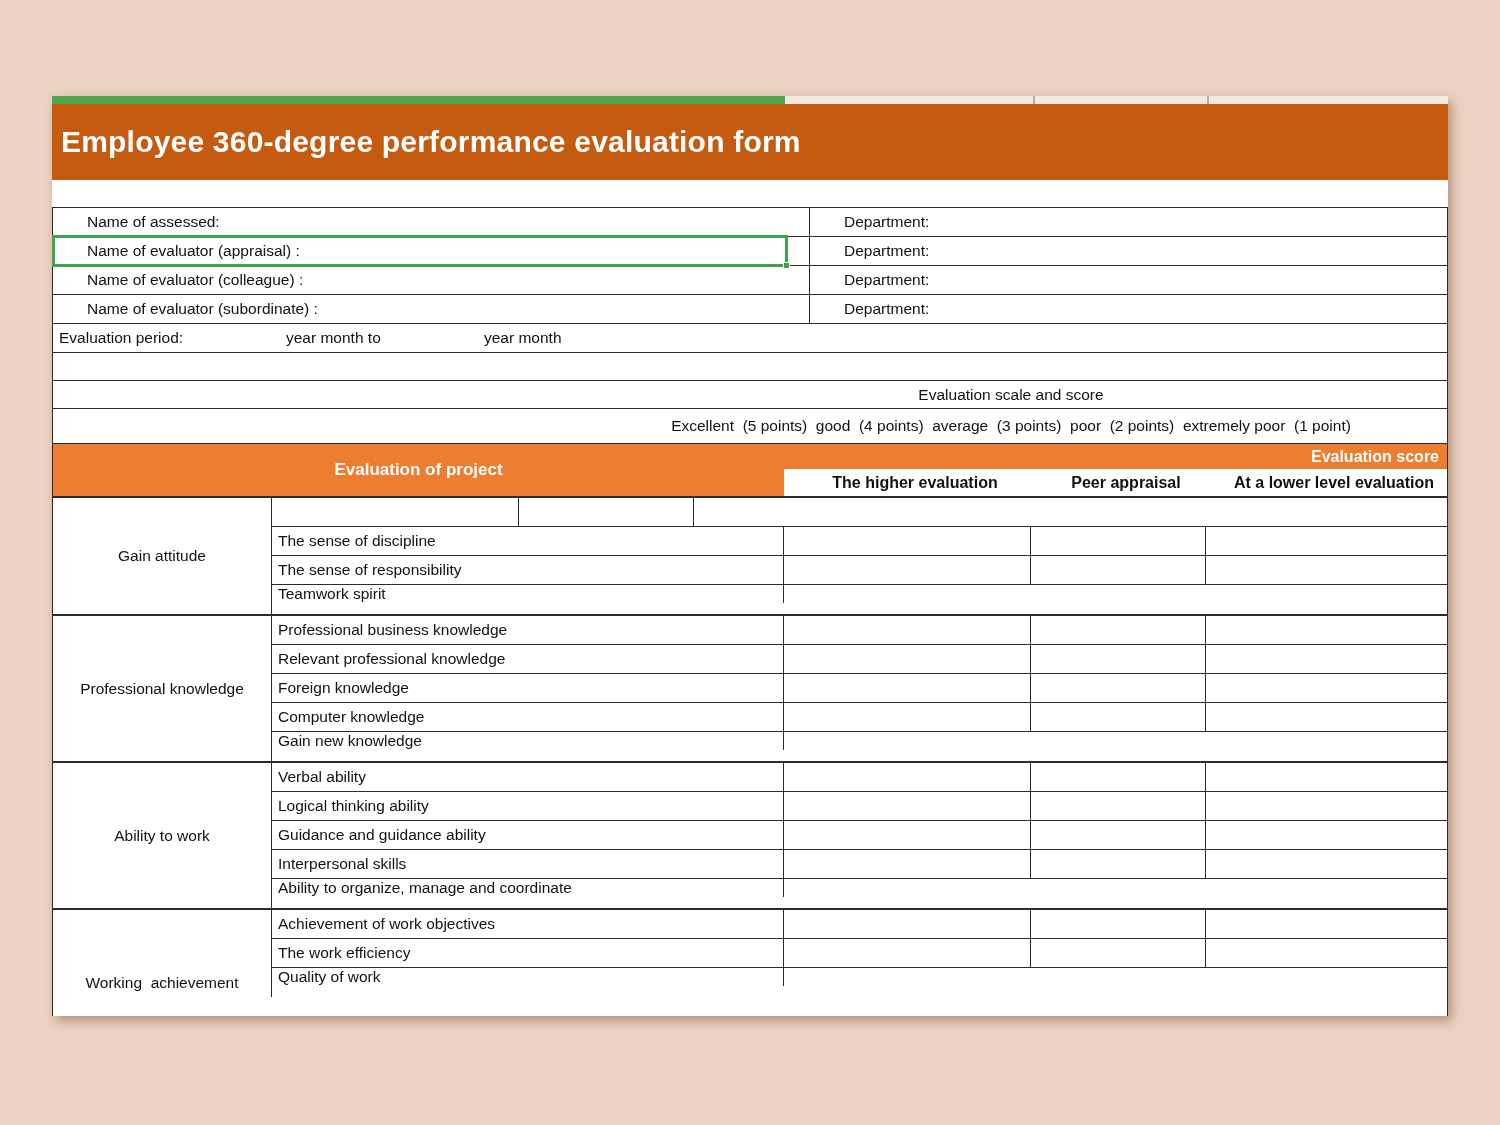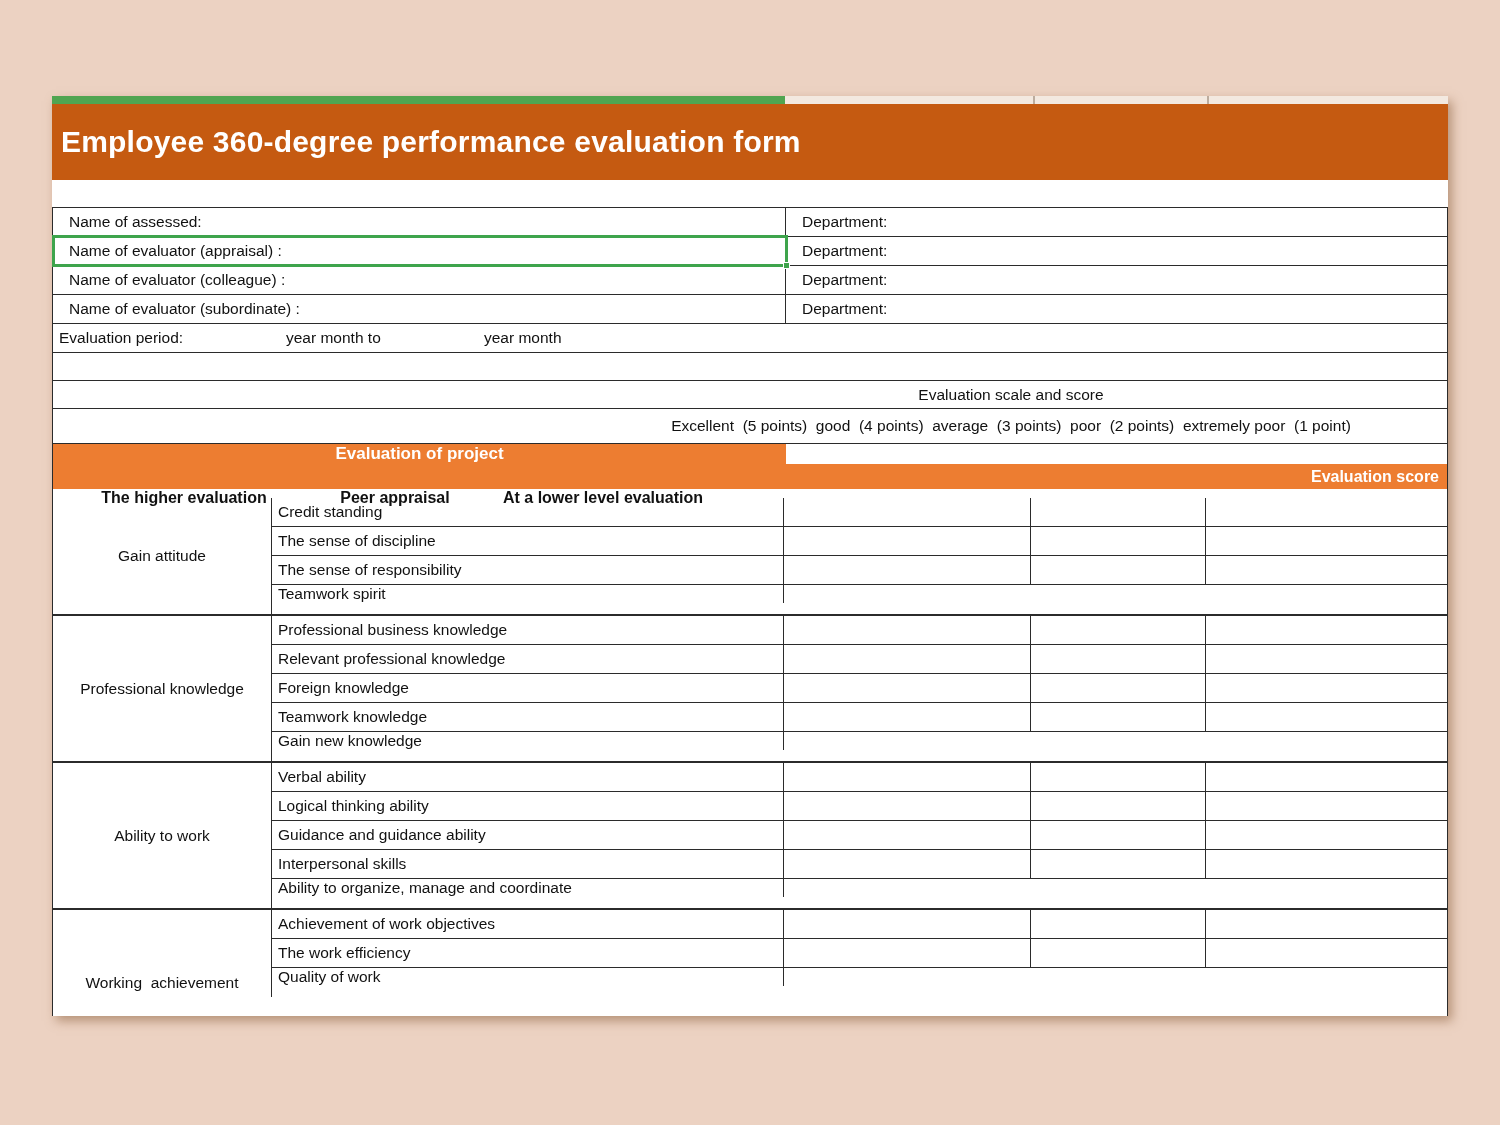--- a/index.html
+++ b/index.html
@@ -38,35 +38,35 @@
     font-size:30px;font-weight:800;color:#fff;padding-left:9px;letter-spacing:.2px;
     font-family:"Liberation Sans", sans-serif;
   }
   
   .bordered{
     position:absolute;top:111px;left:0;width:100%;height:809px;
     border:1.5px solid var(--border-dark);border-bottom:none;
   }
   .info-rows{position:relative;}
   .info-row{display:flex;height:29px;border-bottom:1.5px solid var(--border-dark);}
-  .info-row .cell{display:flex;align-items:center;font-size:15.5px;padding-left:16px;background:#fff;}
+  .info-row .cell{display:flex;align-items:center;font-size:15.5px;padding-left:10px;background:#fff;margin-left:24px;}
   .info-row .cell.left{width:733px;border-right:1.5px solid var(--border-dark);}
   .info-row .cell.right{flex:1;}
   .period-row{position:relative;height:29px;border-bottom:1.5px solid var(--border-dark);font-size:15.5px;}
   .period-row span{position:absolute;top:50%;transform:translateY(-50%);}
   .p-label{left:6px;} .p-from{left:233px;} .p-to{left:431px;}
   .spacer-row{height:28px;border-bottom:1.5px solid var(--border-dark);}
   .scale-title-row{height:28px;border-bottom:1.5px solid var(--border-dark);position:relative;}
   .scale-title-row .ctr, .levels-row .ctr{
     position:absolute;left:520px;width:876px;top:0;height:100%;
     display:flex;align-items:center;justify-content:center;font-size:15.5px;white-space:pre;
   }
   .levels-row{height:35px;border-bottom:1.5px solid var(--border-dark);position:relative;}
   
-  .thead{display:flex;height:54px;border-bottom:2px solid var(--border-dark);flex-direction:column;}
+  .thead{display:flex;height:54px;border-bottom:2px solid var(--border-dark);}
   .thead .project{
     width:733px;background:var(--section-header);color:#fff;font-weight:700;font-size:17px;
     display:flex;align-items:center;justify-content:center;
   }
   .thead .right{flex:1;display:flex;flex-direction:column;justify-content:flex-end;}
   .thead .score-hdr{
     height:25px;background:var(--section-header);color:#fff;font-weight:700;font-size:16px;
     display:flex;align-items:center;justify-content:flex-end;padding-right:8px;
   }
   .thead .subcols{flex:1;display:flex;background:#fff;}
@@ -170,21 +170,20 @@
         </div>
       </div>
     </div>
 
     <div class="tbody">
 
     <div class="tgroup">
           <div class="tcat">Gain attitude</div>
           <div class="titems">
             <div class="trow">
-              <div class="titem">Credit standing</div>
               <div class="tscore s1"></div>
               <div class="tscore s2"></div>
               <div class="tscore s3"></div>
             </div>
             <div class="trow">
               <div class="titem">The sense of discipline</div>
               <div class="tscore s1"></div>
               <div class="tscore s2"></div>
               <div class="tscore s3"></div>
             </div>
@@ -217,21 +216,21 @@
               <div class="tscore s2"></div>
               <div class="tscore s3"></div>
             </div>
             <div class="trow">
               <div class="titem">Foreign knowledge</div>
               <div class="tscore s1"></div>
               <div class="tscore s2"></div>
               <div class="tscore s3"></div>
             </div>
             <div class="trow">
-              <div class="titem">Teamwork knowledge</div>
+              <div class="titem">Computer knowledge</div>
               <div class="tscore s1"></div>
               <div class="tscore s2"></div>
               <div class="tscore s3"></div>
             </div>
             <div class="trow">
               <div class="titem">Gain new knowledge</div>
               <div class="tscore s1"></div>
               <div class="tscore s2"></div>
               <div class="tscore s3"></div>
             </div>

